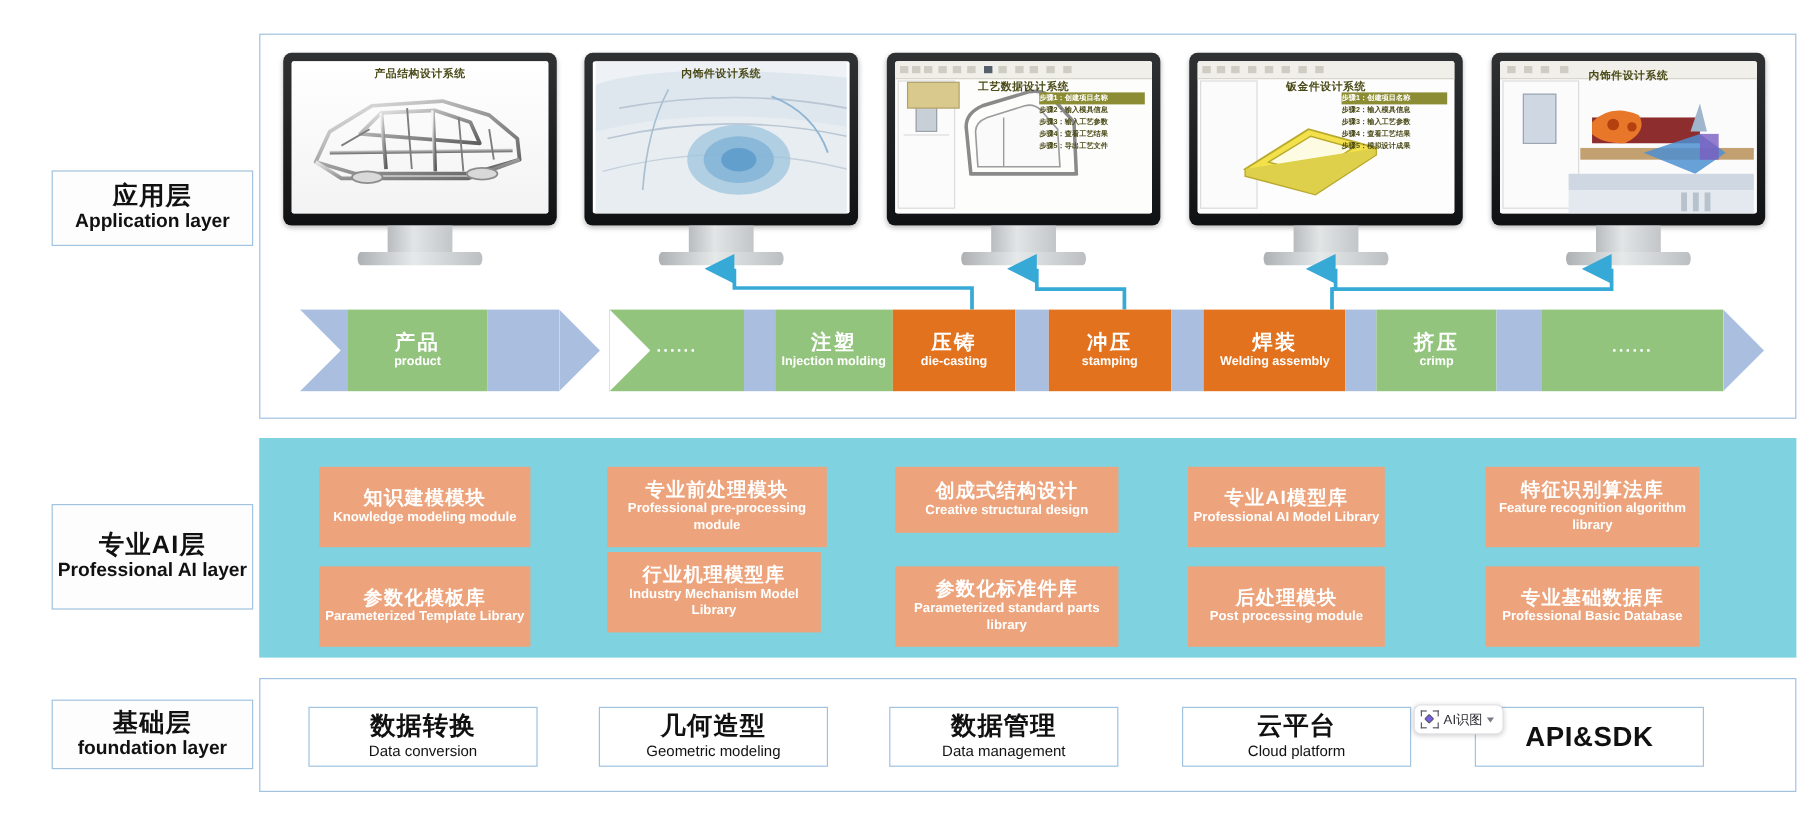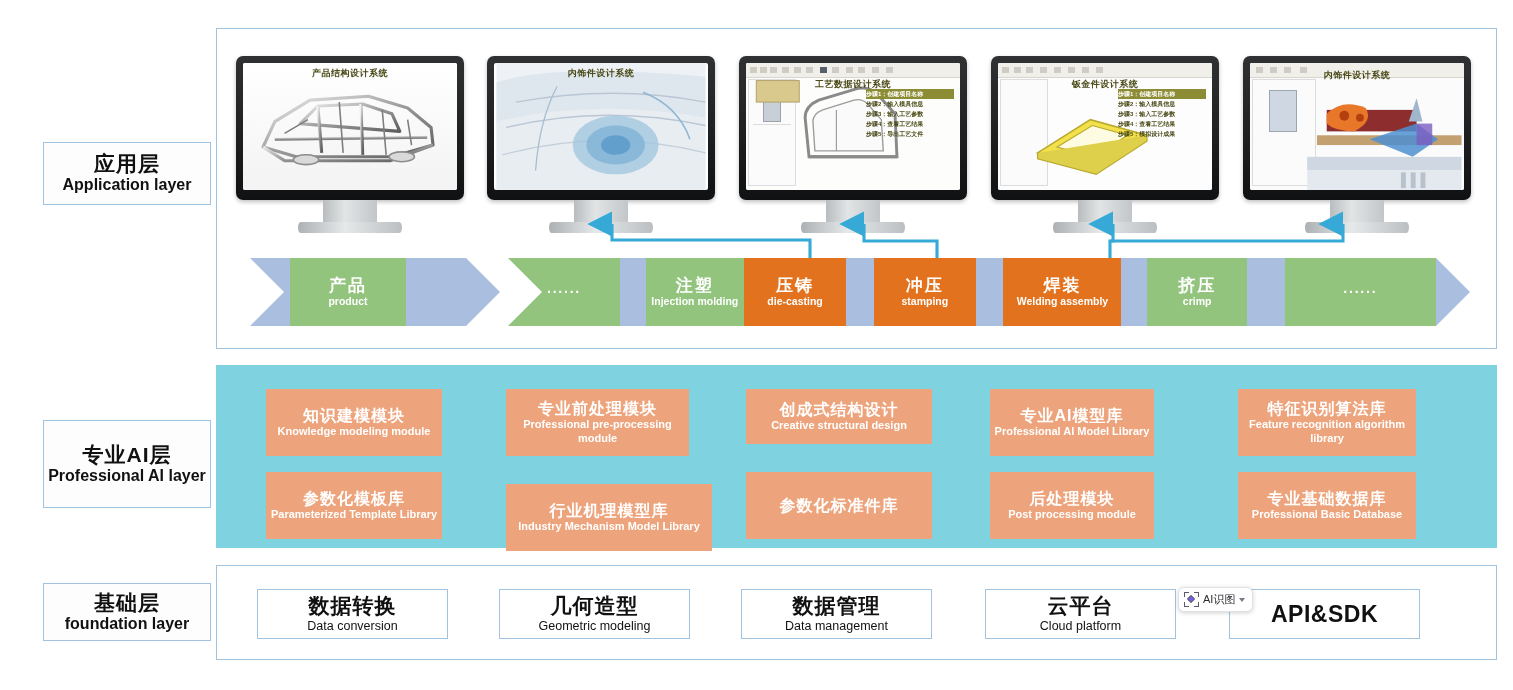--- a/index.html
+++ b/index.html
@@ -30,21 +30,21 @@
   #lbl-ai{left:43px;top:420px;width:168px;height:88px;}
   #lbl-found{left:43px;top:583px;width:168px;height:58px;}
 
   
   .panel{position:absolute;box-sizing:border-box;}
   #panel-app{left:216px;top:28px;width:1281px;height:321px;border:1px solid #9fc3e0;background:#ffffff;}
   #panel-ai{left:216px;top:365px;width:1281px;height:183px;background:#7fd2e0;}
   #panel-found{left:216px;top:565px;width:1281px;height:95px;border:1px solid #9fc3e0;background:#ffffff;}
 
   
-  .monitor{position:absolute;width:228px;margin-top:12px;}
+  .monitor{position:absolute;width:228px;}
   .mon-bezel{
     width:228px;height:144px;box-sizing:border-box;
     background:linear-gradient(#2f3133,#101112);
     border-radius:7px;padding:7px 7px 10px 7px;
     box-shadow:0 2px 4px rgba(0,0,0,.25);
   }
   .mon-screen{
     width:100%;height:100%;background:#ffffff;overflow:hidden;position:relative;
     border-radius:2px;
   }
@@ -405,26 +405,27 @@
   </div>
   <div class="ai-box" style="left:1238px;top:389px;width:178px;height:67px;">
     <div class="cn">特征识别算法库</div>
     <div class="en">Feature recognition algorithm library</div>
   </div>
 
   <div class="ai-box" style="left:266px;top:472px;width:176px;height:67px;">
     <div class="cn">参数化模板库</div>
     <div class="en">Parameterized Template Library</div>
   </div>
-  <div class="ai-box" style="left:506px;top:484px;width:206px;height:67px;">
+  <div class="ai-box" style="left:506px;top:460px;width:178px;height:67px;">
     <div class="cn">行业机理模型库</div>
     <div class="en">Industry Mechanism Model Library</div>
   </div>
   <div class="ai-box" style="left:746px;top:472px;width:186px;height:67px;">
     <div class="cn">参数化标准件库</div>
+    <div class="en">Parameterized standard parts library</div>
   </div>
   <div class="ai-box" style="left:990px;top:472px;width:164px;height:67px;">
     <div class="cn">后处理模块</div>
     <div class="en">Post processing module</div>
   </div>
   <div class="ai-box" style="left:1238px;top:472px;width:178px;height:67px;">
     <div class="cn">专业基础数据库</div>
     <div class="en">Professional Basic Database</div>
   </div>
 

